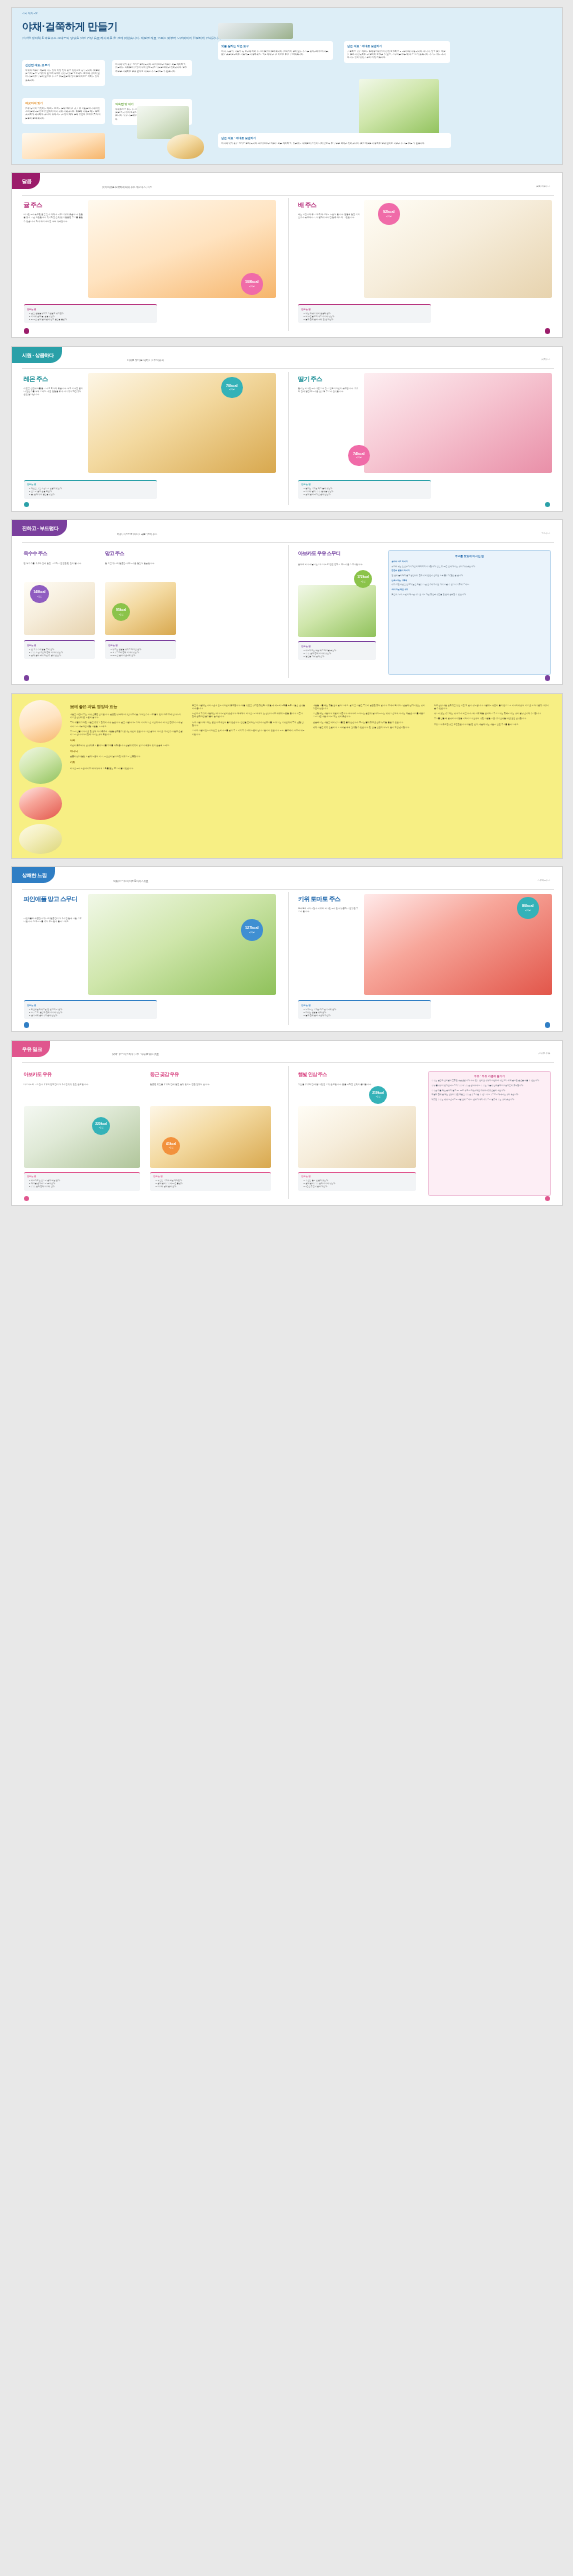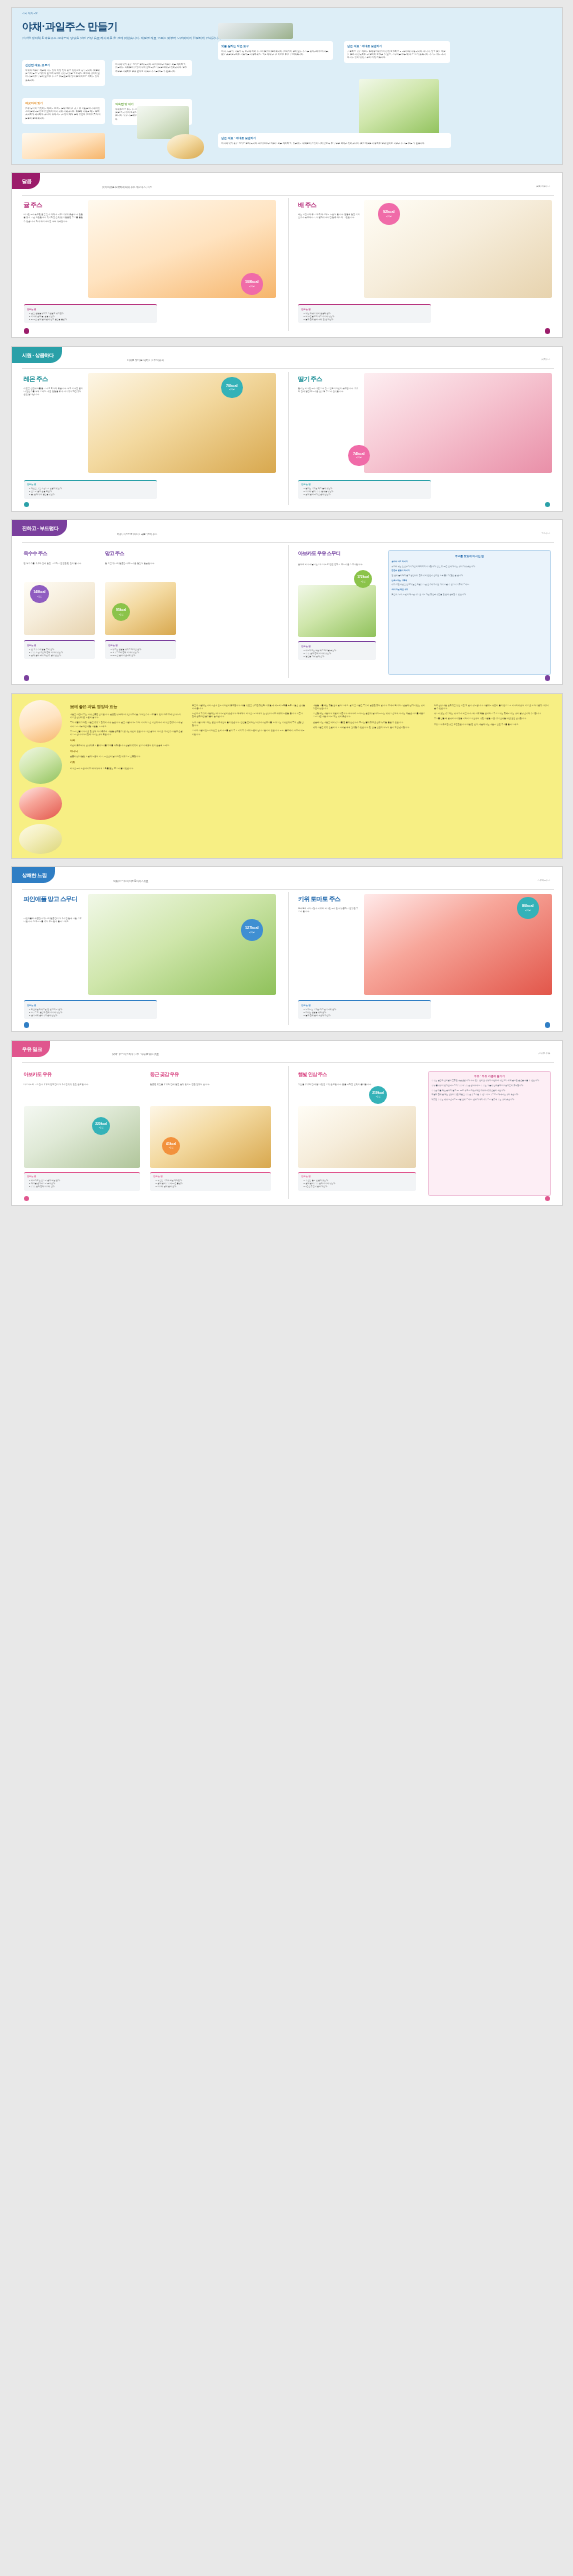--- a/index.html
+++ b/index.html
@@ -143,21 +143,21 @@
   .notebox.pinkn .nt { color: #c4417f; }
   .divider { position: absolute; background: #e2e2e2; }
 </style>
 </head>
 <body>
 
 <div class="page">
 
   <div class="spread s1">
     <div class="topbar">기획·특집 1장</div>
-    <div class="lead">야채·과일주스 만들기</div>
+    <div class="lead">야채·걸쭉하게 만들기</div>
     <div class="leadsub">신선한 생야채 &amp; 과일주스 그대로의 영양을 살린 건강 음료 레시피를 한 권에 담았습니다. 계절별 재료 고르는 법부터 보관법까지 친절하게 안내합니다.</div>
 
     <div class="panel" style="left:10px; top:52px; width:83px; padding:3.3px;">
       <div class="ptitle">신선한 재료, 고르기</div>
       <div class="tiny">아채와 과일은 제철에 나는 것이 가장 맛이 좋고 영양소도 풍부합니다. 껍질에 윤기가 돌고 무게감이 있으며 꼭지가 싱싱한 것을 고르세요. 표면에 상처가 있거나 물러진 부분이 있으면 주스로 만들었을 때 맛이 떨어지므로 피하는 것이 좋습니다.</div>
     </div>
     <div class="panel" style="left:10px; top:90px; width:83px; padding:3.3px;">
       <div class="ptitle or">깨끗하게 씻기</div>
       <div class="tiny">잔류 농약이 걱정되는 재료는 흐르는 물에 여러 번 헹군 뒤 식촛물이나 베이킹소다 물에 5분 정도 담갔다가 다시 헹궈 사용합니다. 껍질째 사용할 때는 특히 꼼꼼하게 세척해야 합니다. 잎채소는 한 장씩 떼어 물에 담갔다 건지면 흙과 이물질이 잘 빠집니다.</div>
     </div>

